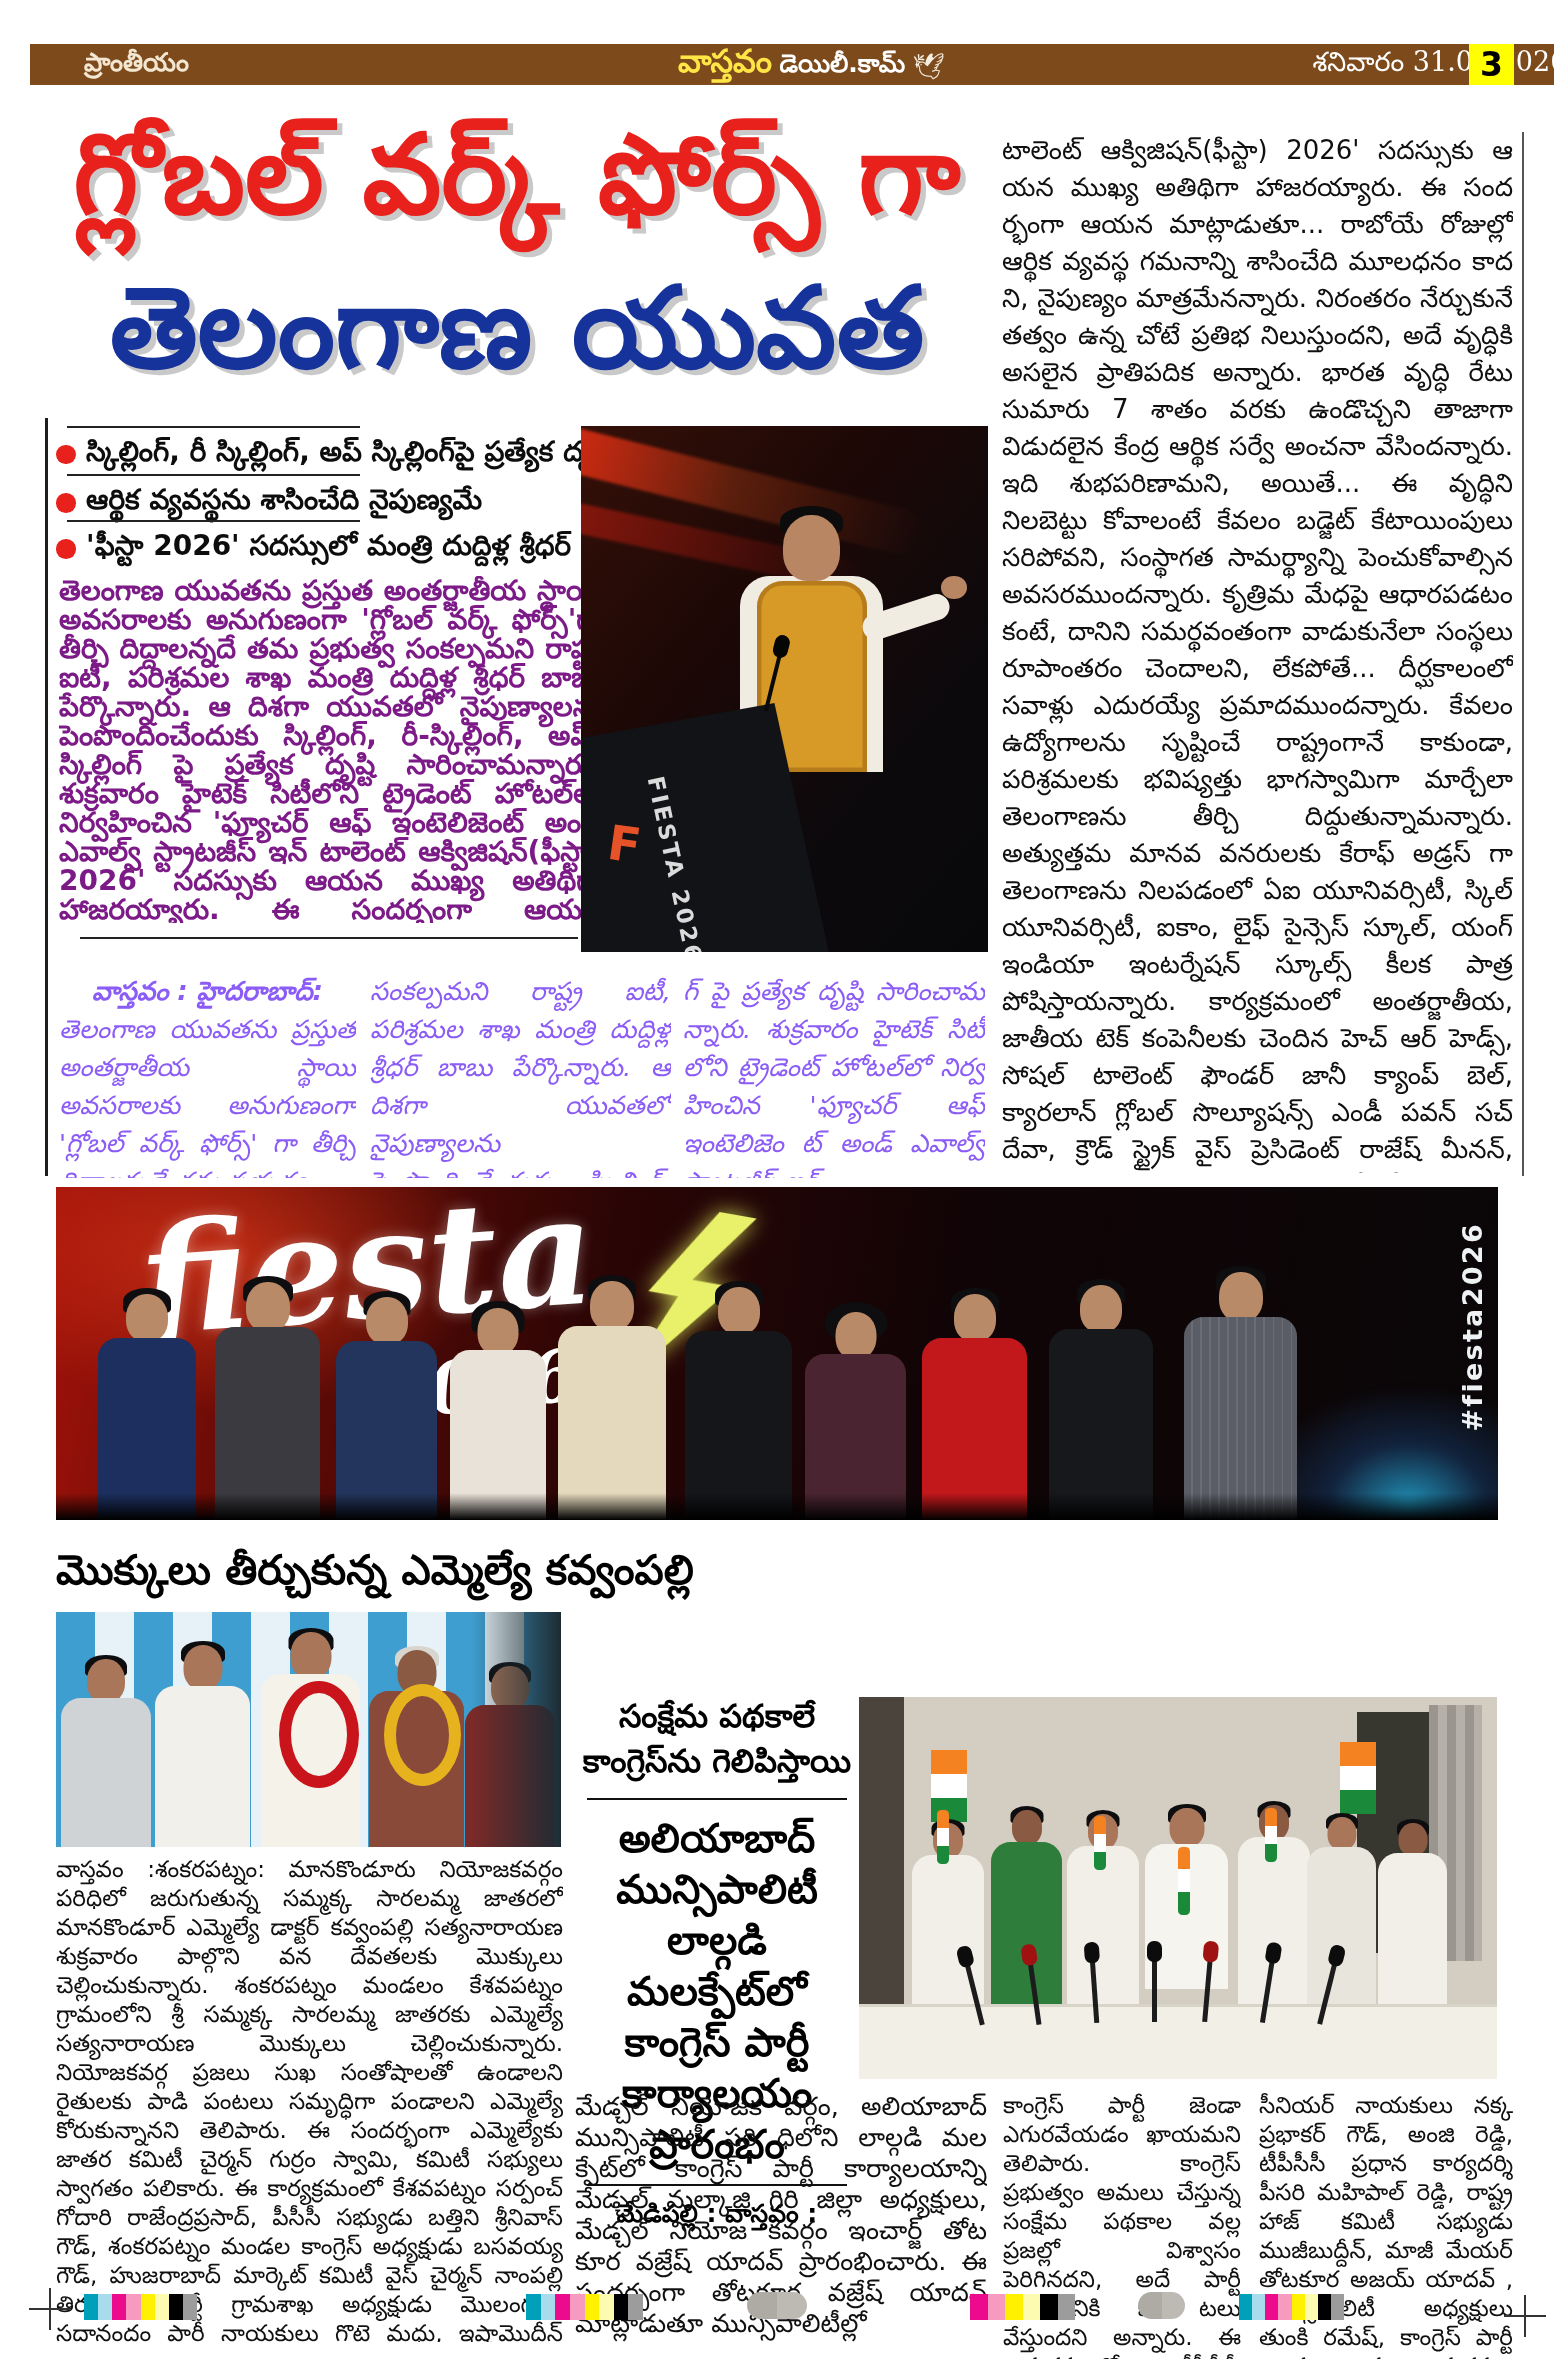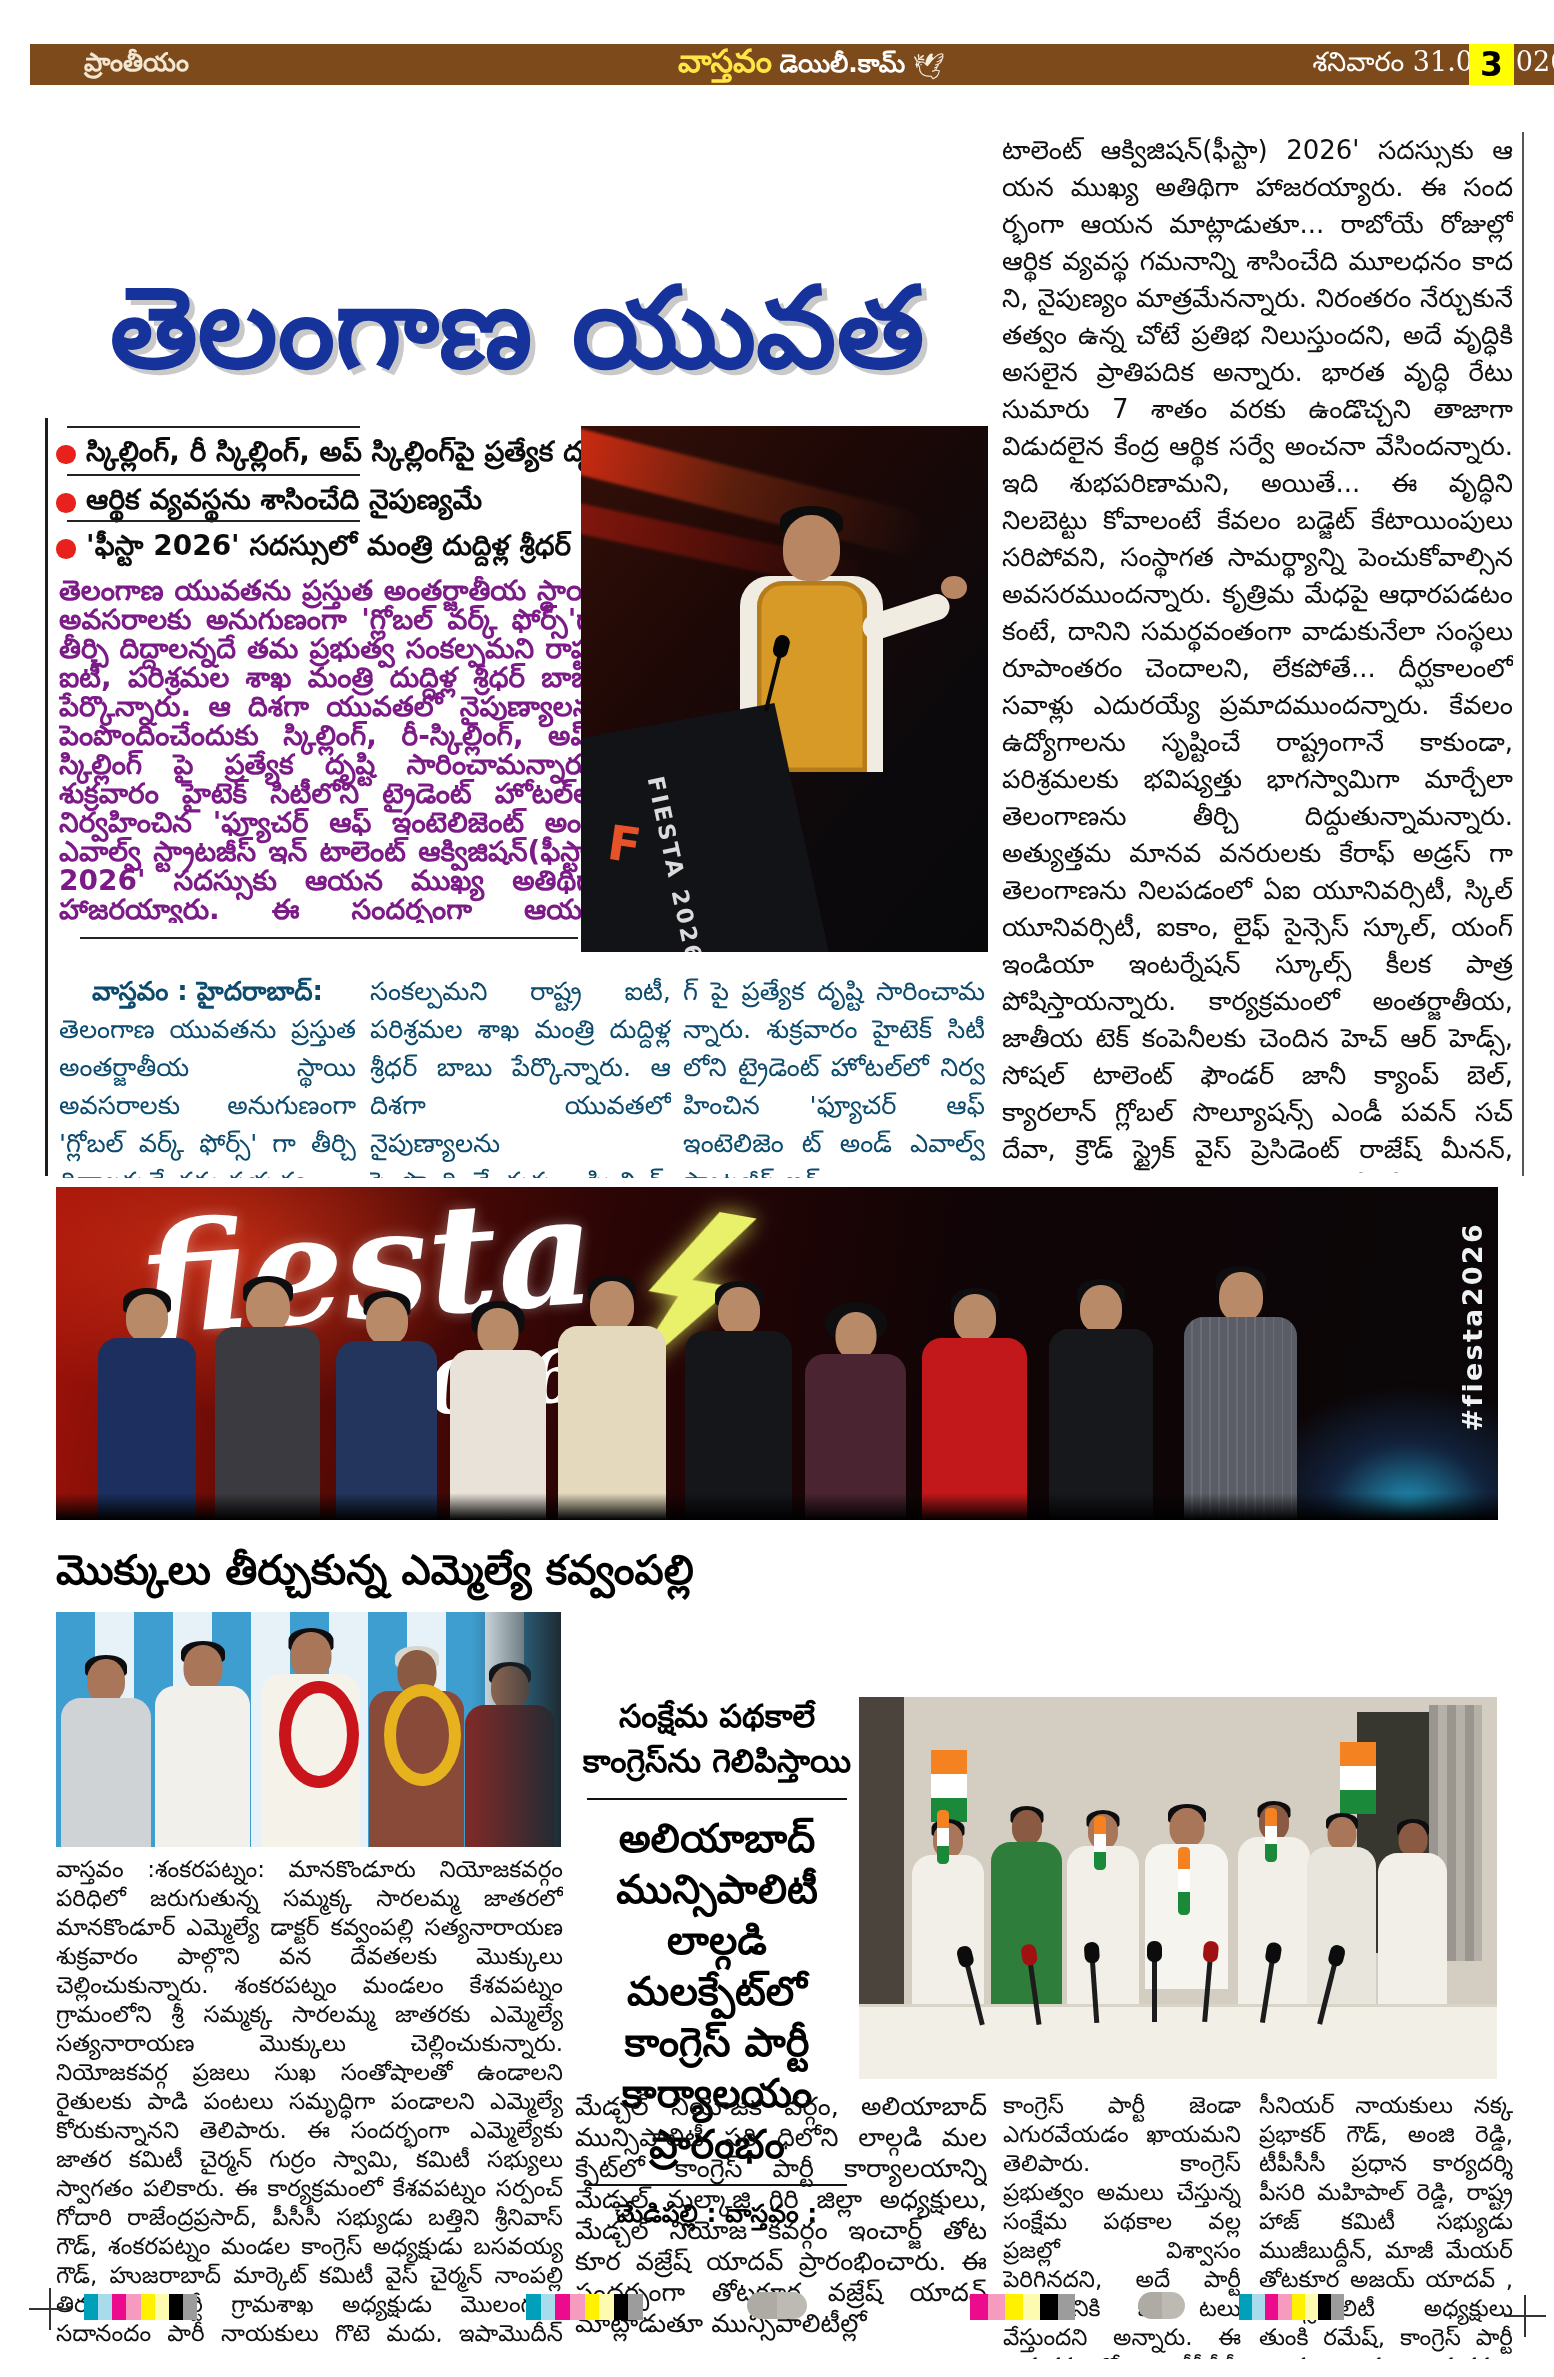--- a/index.html
+++ b/index.html
@@ -37,21 +37,21 @@
 
   
   .vrule-l{left:45px;top:418px;width:3px;height:758px;background:#1d1d1d;}
   .vrule-r{left:1522px;top:132px;width:1.5px;height:1044px;background:#555;}
 
   
   .rcol{left:1002px;top:132px;width:511px;height:1041px;overflow:hidden;font-size:26px;line-height:37px;
         text-align:justify;color:#101010;}
 
   
-  .midcol{top:972px;height:206px;overflow:hidden;font-size:25.6px;line-height:38px;text-align:justify;color:#0c4a6e;}
+  .midcol{top:972px;height:206px;overflow:hidden;font-size:25.6px;line-height:38px;text-align:justify;color:#8b5cf6;font-style:italic;}
   .dateline{font-weight:bold;text-align:center;font-size:26px;}
 
   
   .ph-speaker{left:581px;top:426px;width:407px;height:526px;overflow:hidden;
               background:linear-gradient(130deg,#351008 0%,#1d0806 35%,#0c090c 70%,#08080a 100%);}
   .streak{position:absolute;border-radius:30px;filter:blur(1.5px);}
   .s1{left:-45px;top:41px;width:391px;height:45px;transform:rotate(14deg);
       background:linear-gradient(90deg,rgba(255,48,20,.85),rgba(255,90,30,.25),transparent);}
   .s2{left:-30px;top:105px;width:316px;height:30px;transform:rotate(12deg);
       background:linear-gradient(90deg,rgba(210,30,16,.55),transparent);}
@@ -150,20 +150,21 @@
     <div class="hdr-section">ప్రాంతీయం</div>
     <div class="hdr-brandwrap">
       <span class="hdr-brand">వాస్తవం</span>
       <span class="hdr-suffix">డెయిలీ.కామ్</span>
       <span class="hdr-bird">🕊</span>
     </div>
     <div class="hdr-date">శనివారం 31.01.2026</div>
   </div>
   <div class="abs pagebox">3</div>
 
+  <div class="abs h1red">గ్లోబల్ వర్క్ ఫోర్స్ గా</div>
   <div class="abs h1blue">తెలంగాణ యువత</div>
 
   <div class="abs bullets">
     <div class="bsep" style="top:7.5px"></div>
     <div class="bul" style="top:16.5px">
       <span class="bdot"></span>
       <span>స్కిల్లింగ్, రీ స్కిల్లింగ్, అప్ స్కిల్లింగ్‌పై ప్రత్యేక దృష్టి</span>
     </div>
     <div class="bsep" style="top:56px"></div>
     <div class="bul" style="top:65px">

